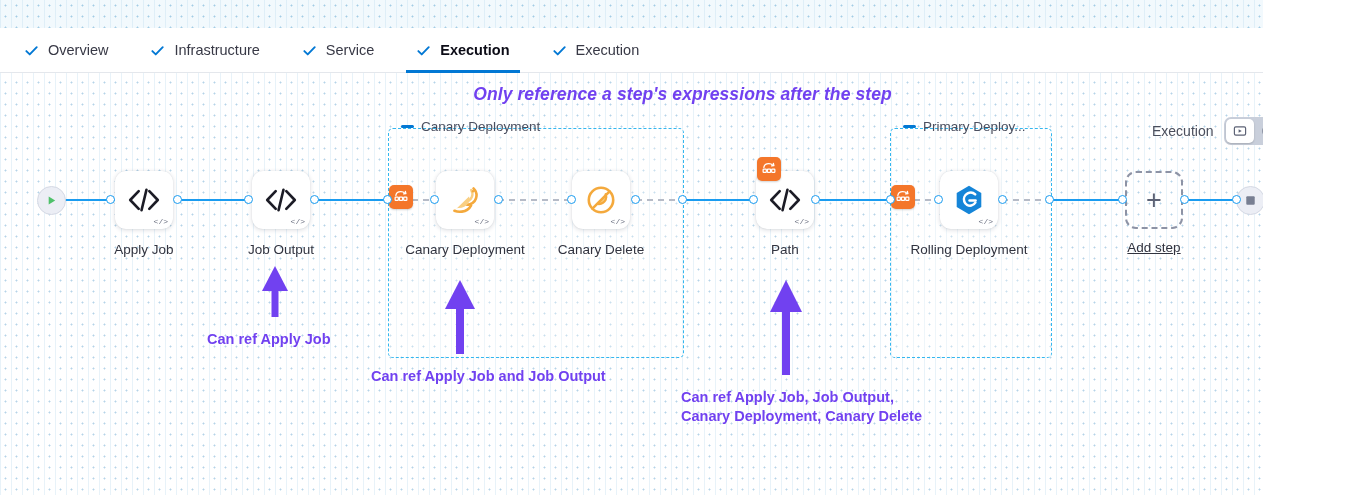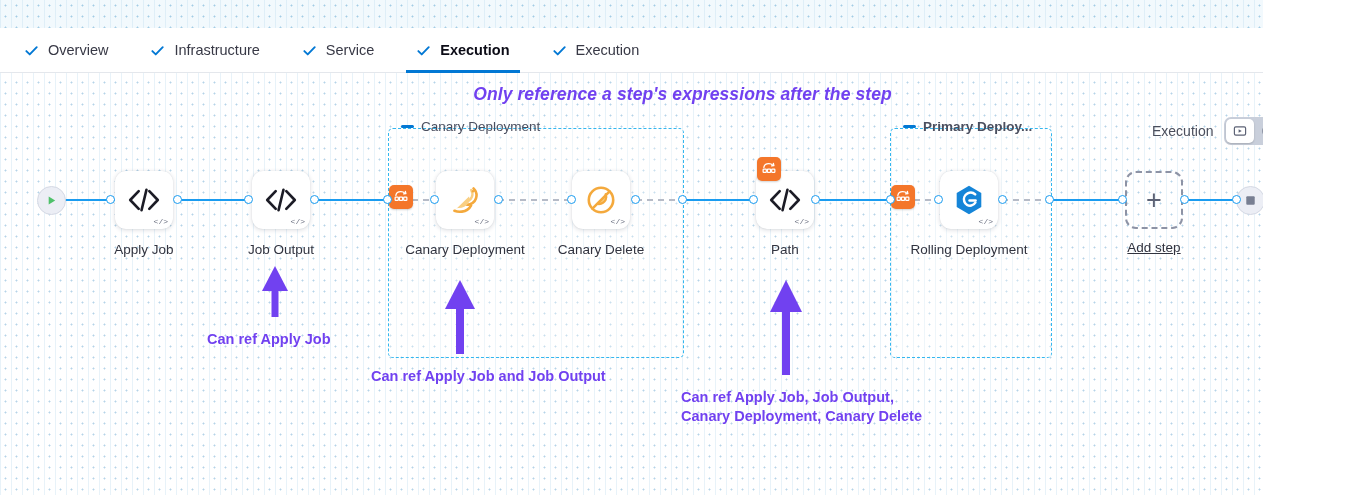--- a/index.html
+++ b/index.html
@@ -435,21 +435,21 @@
       <div class="grp-badge" style="left:389px; top:113px;">
         <svg width="16" height="16" viewBox="0 0 18 18">
           <path d="M3.2 7.2c.4-2.6 2.6-4.3 5.6-4.3 1.9 0 3.5.7 4.6 1.8" fill="none" stroke="#ffffff" stroke-width="1.5" stroke-linecap="round"></path>
           <path d="M13.9 2.6l.6 2.5-2.5.3" fill="none" stroke="#ffffff" stroke-width="1.5" stroke-linecap="round" stroke-linejoin="round"></path>
           <rect x="2.4" y="9.2" width="3.6" height="3.6" rx=".7" fill="none" stroke="#ffffff" stroke-width="1.4"></rect>
           <rect x="7.2" y="9.2" width="3.6" height="3.6" rx=".7" fill="none" stroke="#ffffff" stroke-width="1.4"></rect>
           <rect x="12" y="9.2" width="3.6" height="3.6" rx=".7" fill="none" stroke="#ffffff" stroke-width="1.4"></rect>
         </svg>
       </div>
 
-      <div class="group" style="left:890px; top:56px; width:160px; height:228px;font-weight:bold;">
+      <div class="group" style="left:890px; top:56px; width:160px; height:228px;">
         <div class="group-title">
           <span class="collapse"></span>
           <span>Primary Deploy...</span>
         </div>
       </div>
       <div class="grp-badge" style="left:891px; top:113px;">
         <svg width="16" height="16" viewBox="0 0 18 18">
           <path d="M3.2 7.2c.4-2.6 2.6-4.3 5.6-4.3 1.9 0 3.5.7 4.6 1.8" fill="none" stroke="#ffffff" stroke-width="1.5" stroke-linecap="round"></path>
           <path d="M13.9 2.6l.6 2.5-2.5.3" fill="none" stroke="#ffffff" stroke-width="1.5" stroke-linecap="round" stroke-linejoin="round"></path>
           <rect x="2.4" y="9.2" width="3.6" height="3.6" rx=".7" fill="none" stroke="#ffffff" stroke-width="1.4"></rect>

